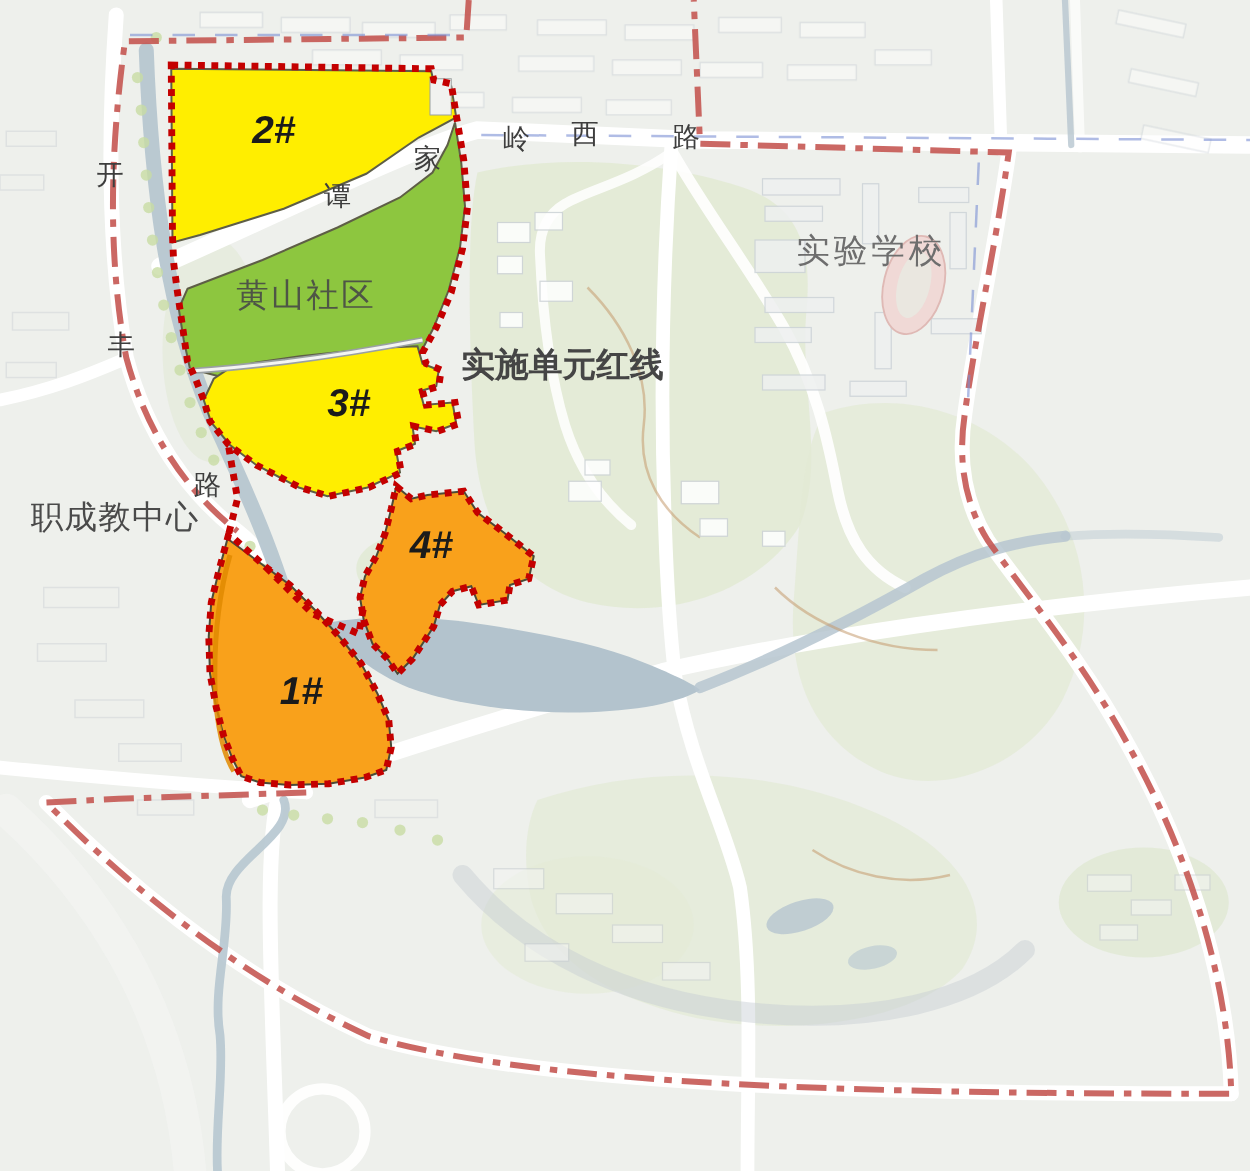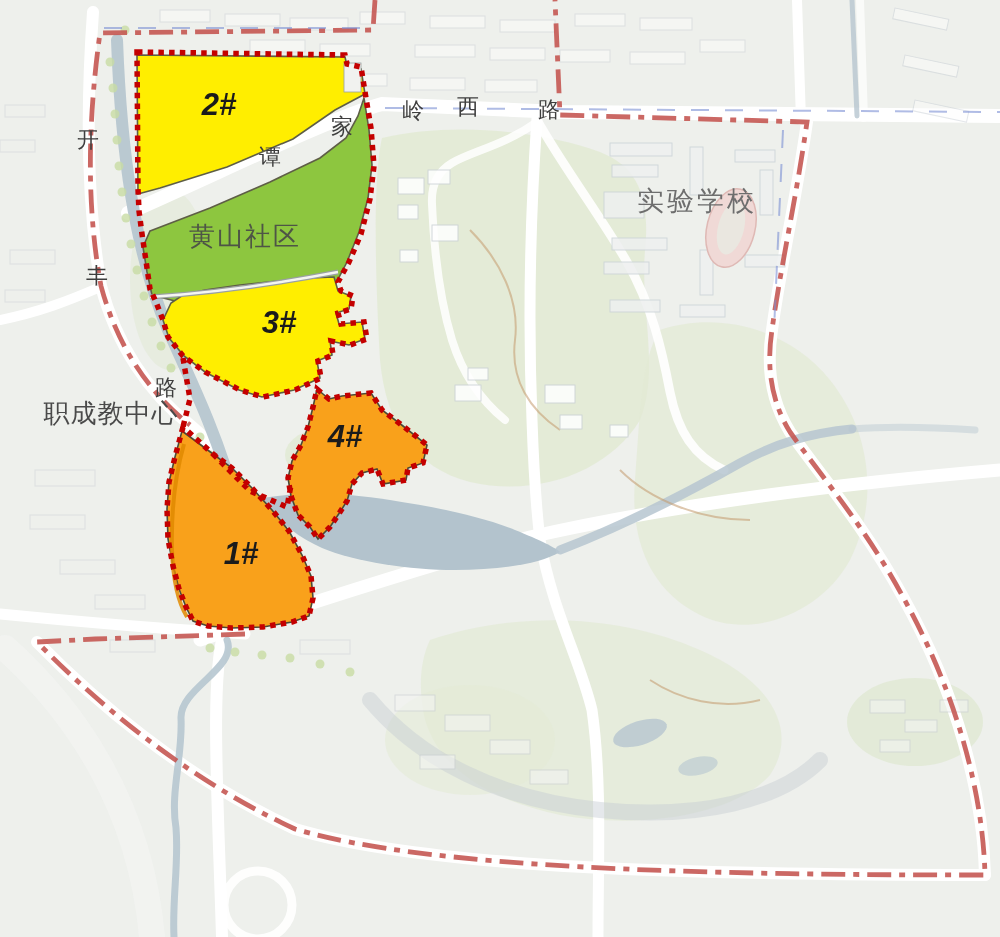--- a/index.html
+++ b/index.html
@@ -3,21 +3,21 @@
 <meta charset="utf-8">
 <style>
   html,body{margin:0;padding:0;background:#fff;}
   #stage{position:relative;width:1000px;height:937px;overflow:hidden;
          font-family:"Liberation Sans","DejaVu Sans",sans-serif;background:#eef0ec;}
   #stage svg{position:absolute;left:0;top:0;}
   .lbl{position:absolute;transform:translate(-50%,-50%);white-space:nowrap;line-height:1;}
   .parcel-label{font-size:31px;font-weight:bold;font-style:italic;color:#1b1b1b;}
   .park-label{font-size:26px;color:#4e5546;letter-spacing:2px;}
   .school-label{font-size:27px;color:#6e6e6e;letter-spacing:3px;}
-  .voc-label{font-size:26px;color:#4a4a4a;letter-spacing:1px;margin-left:19px;}
+  .voc-label{font-size:26px;color:#4a4a4a;letter-spacing:1px;}
   .redline-label{font-size:27px;font-weight:bold;color:#454545;text-align:center;line-height:34px;}
   .road-char{font-size:22px;color:#3e3e3e;}
 </style>
 </head>
 <body>
 
 <div id="stage">
 <svg width="1000" height="937" viewBox="0 0 1000 937">
 
   <rect x="0" y="0" width="1000" height="937" fill="#eef0ec"></rect>
@@ -209,20 +209,21 @@
   <div class="lbl parcel-label" style="left:219px;top:104px;">2#</div>
   <div class="lbl parcel-label" style="left:279px;top:322px;">3#</div>
   <div class="lbl parcel-label" style="left:345px;top:436px;">4#</div>
   <div class="lbl parcel-label" style="left:241px;top:553px;">1#</div>
 
   <div class="lbl park-label" style="left:245px;top:236px;">黄山社区</div>
   <div class="lbl school-label" style="left:697px;top:201px;">实验学校</div>
   <div class="lbl voc-label" style="left:92px;top:413px;">职成教中心</div>
 
   <div class="lbl redline-label" style="left:450px;top:292px;">
+    <div>实施单元红线</div>
   </div>
 
   <div class="lbl road-char" style="left:88px;top:140px;">开</div>
   <div class="lbl road-char" style="left:97px;top:276px;">丰</div>
   <div class="lbl road-char" style="left:166px;top:388px;">路</div>
 
   <div class="lbl road-char" style="left:270px;top:157px;">谭</div>
   <div class="lbl road-char" style="left:342px;top:127px;">家</div>
   <div class="lbl road-char" style="left:413px;top:111px;">岭</div>
   <div class="lbl road-char" style="left:468px;top:107px;">西</div>

